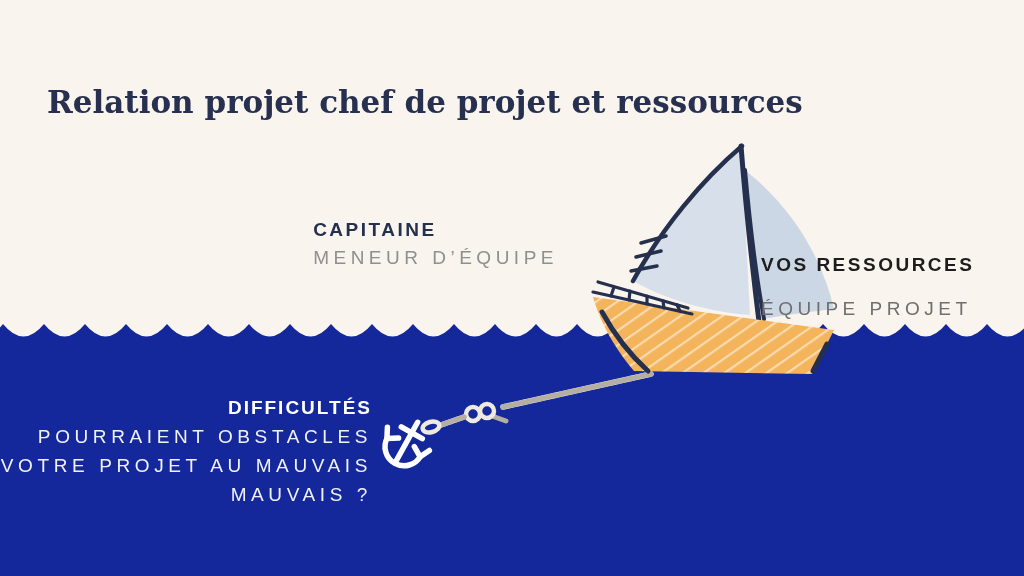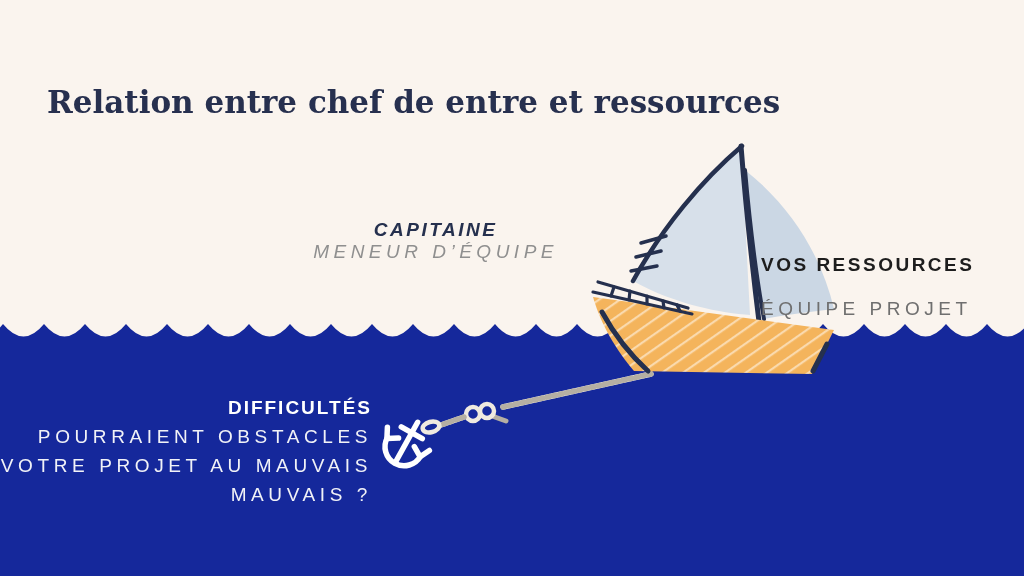--- a/index.html
+++ b/index.html
@@ -7,23 +7,23 @@
   .canvas{position:relative;width:1024px;height:576px;background:#FAF4EE;overflow:hidden;}
   .scene{position:absolute;left:0;top:0;width:1024px;height:576px;}
 
   .slide-title{
     position:absolute;left:47px;top:84px;width:760px;
     font-family:"DejaVu Serif","Liberation Serif",serif;
     font-weight:700;font-size:31px;line-height:36px;color:#27304F;letter-spacing:0px;
   }
   .lbl{position:absolute;white-space:nowrap;}
   .lbl .t1{font-weight:700;font-size:19px;letter-spacing:2.5px;}
-  .lbl .t2{font-weight:400;font-size:19px;letter-spacing:4.5px;}
+  .lbl .t2{font-weight:400;font-size:19px;letter-spacing:4.5px;margin-top:6px;}
 
-  .lbl-captain{right:466px;top:219px;text-align:center;font-style:italic;}
+  .lbl-captain{right:466px;top:219px;text-align:left;}
   .lbl-captain .t1{color:#25304E;}
   .lbl-captain .t2{color:#8F8F8F;}
 
   .lbl-resources{left:761px;top:254px;text-align:left;}
   .lbl-resources .t1{color:#1D1D1D;}
   .lbl-resources .t2{color:#6F6F6F;margin-top:22px;}
 
   .lbl-difficulties{right:652px;top:393px;text-align:right;line-height:29px;}
   .lbl-difficulties .t1{color:#FFFFFF;letter-spacing:2px;margin-left:20px;}
   .lbl-difficulties .sub{color:#F1F2F7;font-size:19px;font-weight:400;letter-spacing:4.6px;}
@@ -95,21 +95,21 @@
         <path d="M 593 292 L 692 314"></path>
         <path d="M 614 287 L 611 296"></path>
         <path d="M 630 291 L 629 300"></path>
         <path d="M 647 296 L 647 304"></path>
         <path d="M 663 301 L 664 308"></path>
         <path d="M 677 305 L 680 311"></path>
       </g>
     </g>
   </svg>
 
-  <h1 class="slide-title" style="margin:0;">Relation entre chef de entre et ressources</h1>
+  <h1 class="slide-title" style="margin:0;">Relation projet chef de projet et ressources</h1>
 
   <div class="lbl lbl-captain">
     <div class="t1">CAPITAINE</div>
     <div class="t2">MENEUR D’ÉQUIPE</div>
   </div>
 
   <div class="lbl lbl-resources">
     <div class="t1">VOS RESSOURCES</div>
     <div class="t2">ÉQUIPE PROJET</div>
   </div>

